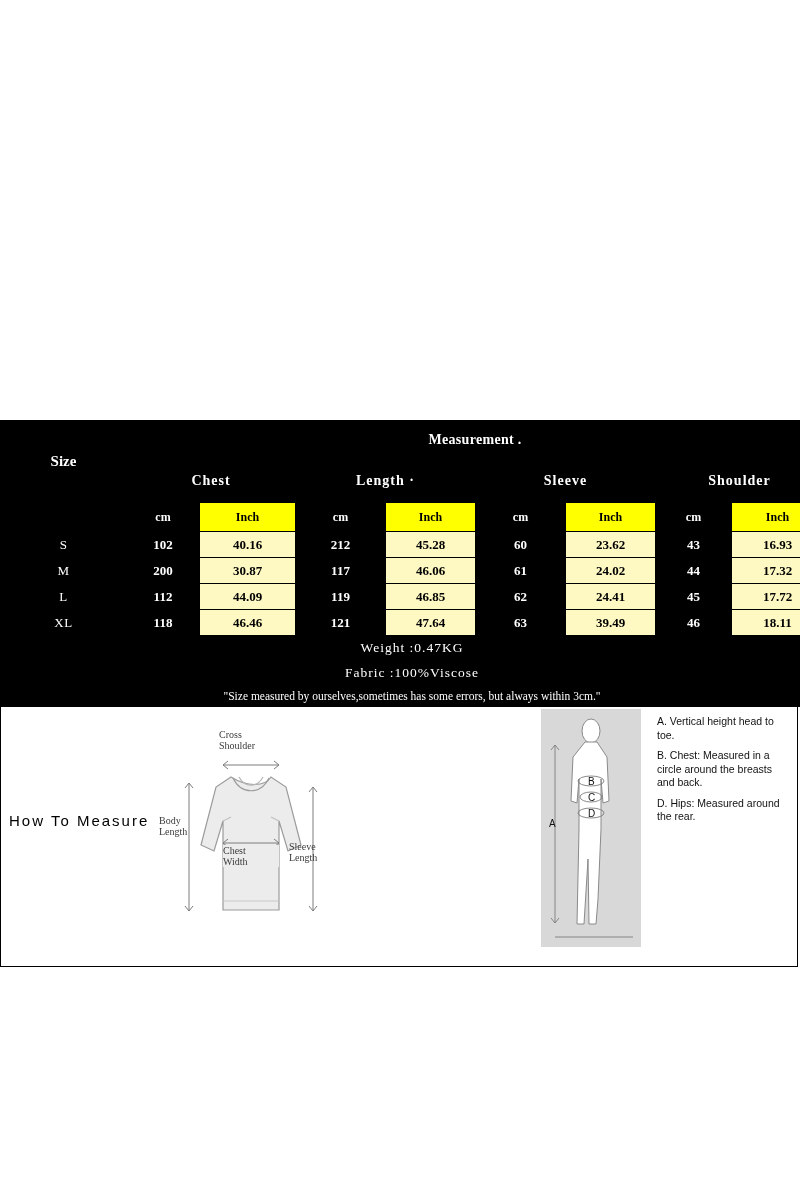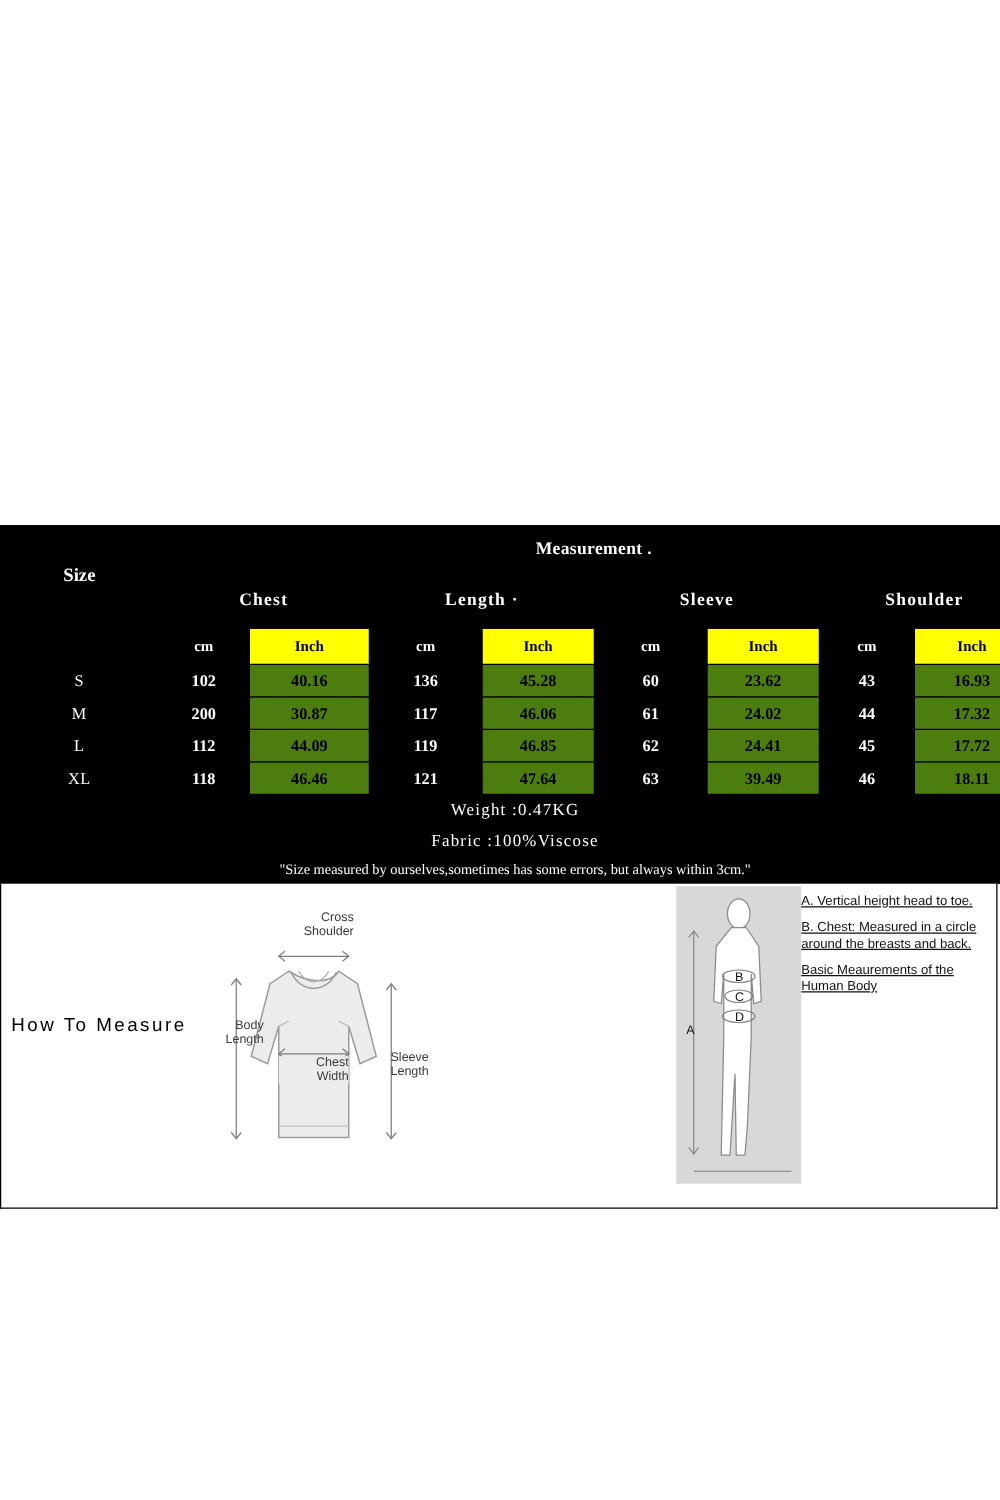--- a/index.html
+++ b/index.html
@@ -70,21 +70,21 @@
   }
   .data-row td {
     background: #ffffff;
     color: #000000;
     font-family: "Liberation Serif", serif;
     font-size: 13px;
     height: 25px;
     font-weight: bold;
   }
   .data-row td.inch {
-    background: #4d7c0f;
+    background: #fef9c3;
     color: #000000;
     font-weight: bold;
   }
   .data-row td.sizecell {
     font-weight: normal;
     letter-spacing: .5px;
   }
   .foot-row td {
     background: #ffffff;
     color: #000000;
@@ -149,29 +149,29 @@
   .desc {
     position: absolute;
     left: 100px;
     top: 6px;
     width: 148px;
     font-family: "Liberation Sans", sans-serif;
     font-size: 10.5px;
     line-height: 13.5px;
     color: #111;
   }
-  .desc p { margin: 0 0 7px 0; text-decoration: underline; }
+  .desc p { margin: 0 0 7px 16px; }
 
   .lbl {
     position: absolute;
-    font-family: Liberation Sans, sans-serif;
+    font-family: Liberation Serif, serif;
     font-size: 10px;
     color: #3a3a3a;
     line-height: 11px;
-    text-align: right;
+    text-align: left;
   }
 </style>
 </head>
 <body>
 
 <div class="sheet">
 
   <table class="size-table">
     <colgroup>
       <col style="width:126px">
@@ -204,21 +204,21 @@
         <td class="hdr-unit">cm</td>
         <td class="hdr-unit unit-inch">Inch</td>
         <td class="hdr-unit">cm</td>
         <td class="hdr-unit unit-inch">Inch</td>
       </tr>
 
       <tr class="data-row">
         <td class="sizecell">S</td>
         <td>102</td>
         <td class="inch">40.16</td>
-        <td>136</td>
+        <td>212</td>
         <td class="inch">45.28</td>
         <td>60</td>
         <td class="inch">23.62</td>
         <td>43</td>
         <td class="inch">16.93</td>
       </tr>
       <tr class="data-row">
         <td class="sizecell">M</td>
         <td>200</td>
         <td class="inch">30.87</td>
@@ -327,17 +327,17 @@
         <g font-family="Liberation Sans, sans-serif" font-size="10" fill="#111">
           <text x="8" y="118">A</text>
           <text x="47" y="76">B</text>
           <text x="47" y="92">C</text>
           <text x="47" y="108">D</text>
         </g>
       </svg>
       <div class="desc">
         <p>A. Vertical height head to toe.</p>
         <p>B. Chest: Measured in a circle around the breasts and back.</p>
-        <p>Basic Meaurements of the Human Body</p>
+        <p>D. Hips: Measured around the rear.</p>
       </div>
     </div>
   </div>
 </div>
 
 </body></html>

